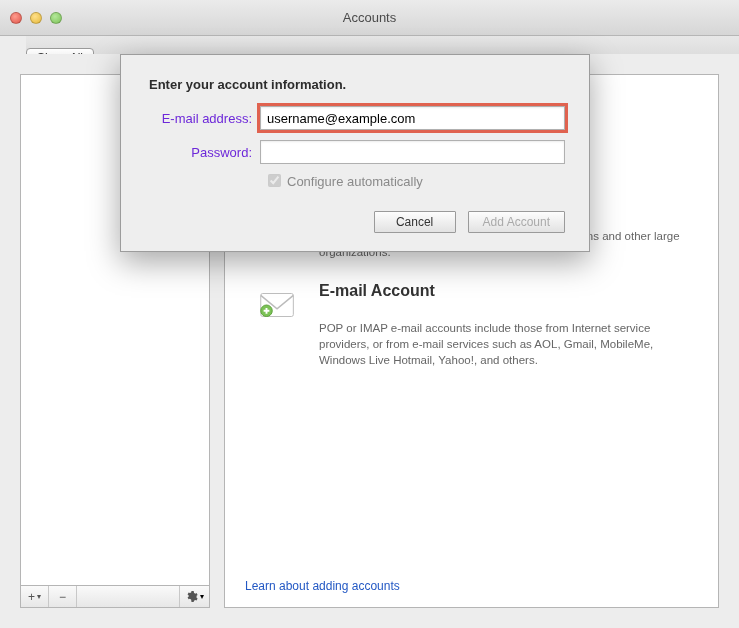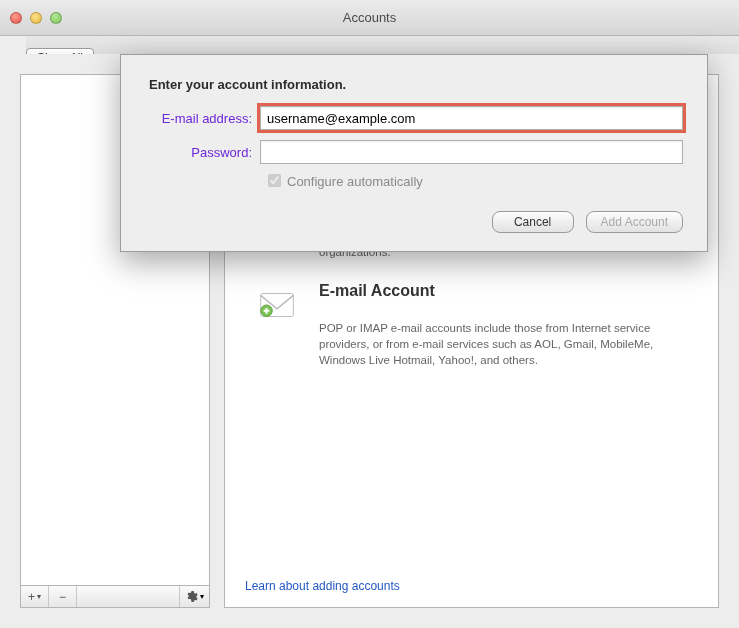--- a/index.html
+++ b/index.html
@@ -152,21 +152,21 @@
   left: 20px;
   color: #2358c4;
   font-size: 12px;
   cursor: pointer;
 }
 
 .sheet-backdrop {
   position: absolute;
   left: 120px;
   top: 54px;
-  width: 588px;
+  width: 470px;
   background: #eeeeee;
   border: 1px solid #9c9c9c;
   box-shadow: 0 10px 30px rgba(0,0,0,0.35);
   padding: 22px 24px 18px 24px;
   z-index: 10;
 }
 .sheet-heading {
   font-weight: bold;
   font-size: 13px;
   color: #2c2c2c;
@@ -212,21 +212,21 @@
   accent-color: #888;
 }
 .sheet-buttons {
   display: flex;
   justify-content: flex-end;
   gap: 12px;
 }
 .sheet-btn {
   min-width: 82px;
   padding: 3px 14px;
-  border-radius: 8px;
+  border-radius: 1px;
   border: 1px solid #9a9a9a;
   background: linear-gradient(#fdfdfd, #e2e2e2);
   font-size: 12px;
   color: #333;
 }
 .sheet-btn.disabled {
   color: #aaa;
 }
 </style>
 </head>

